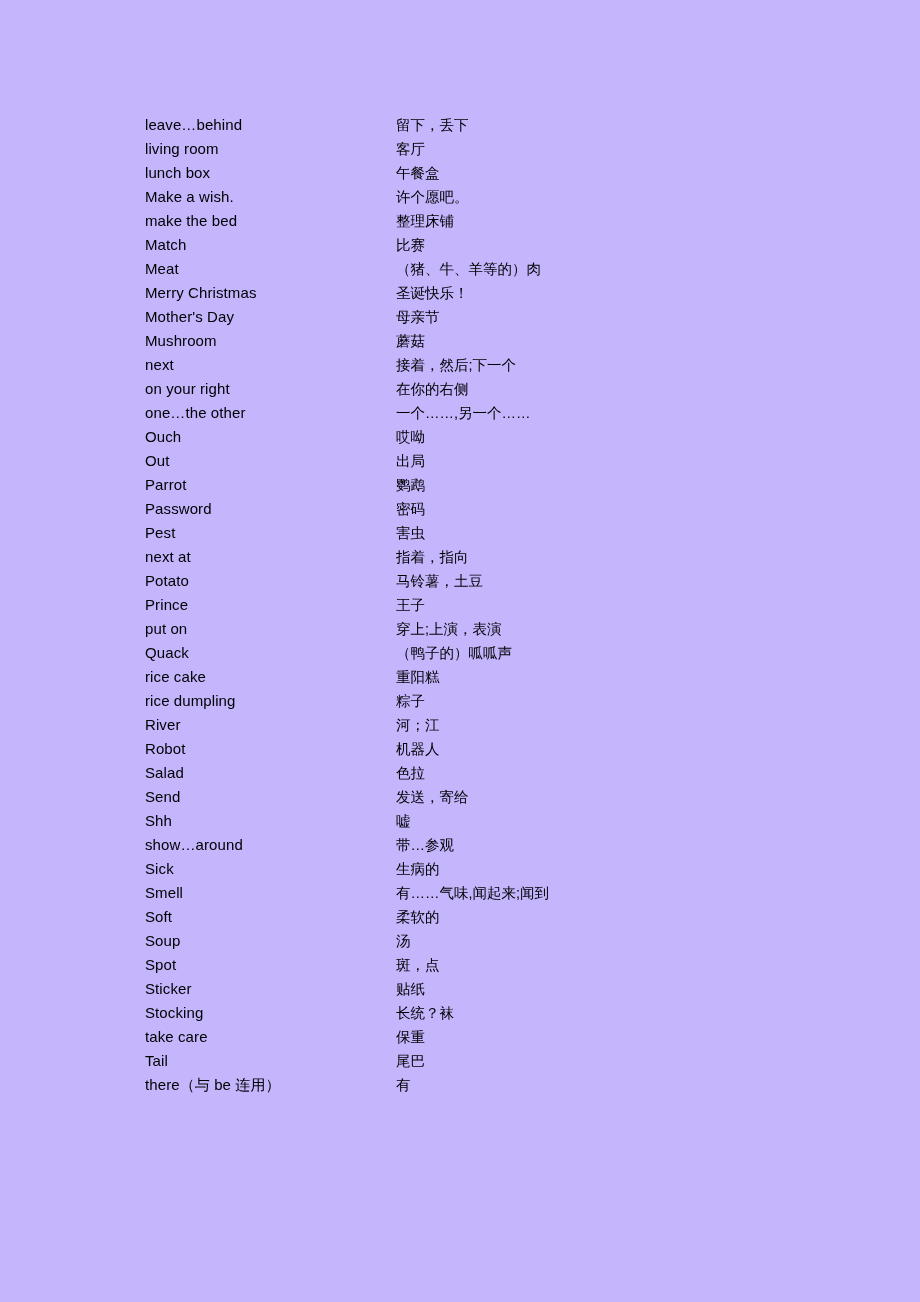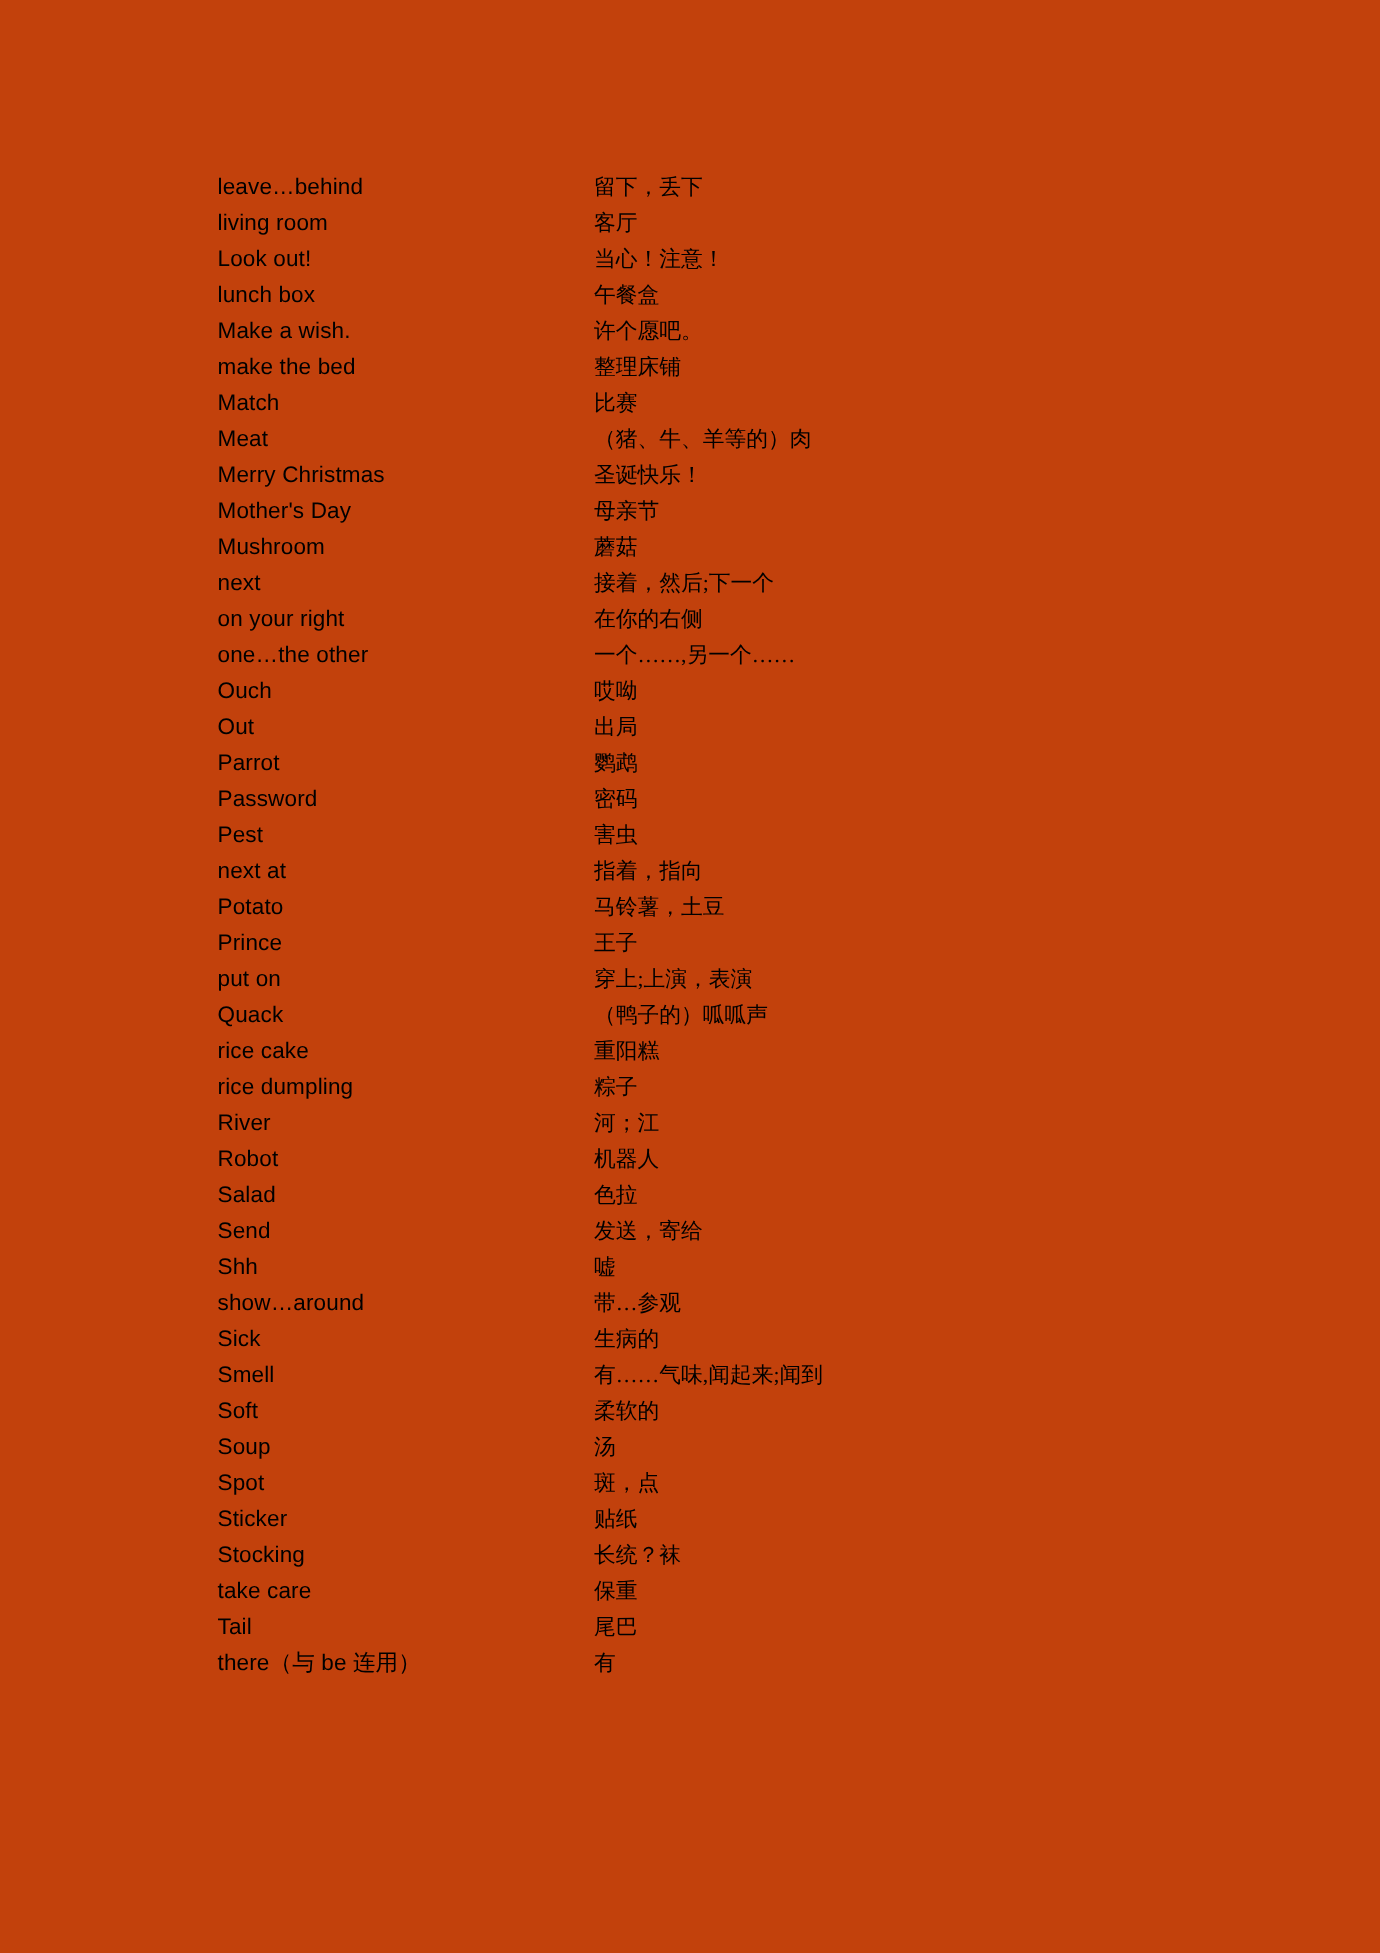--- a/index.html
+++ b/index.html
@@ -11,21 +11,21 @@
     width: 920px;
     height: 1302px;
     font-family: "Liberation Sans", sans-serif;
     color: #000000;
     overflow: hidden;
   }
   .page {
     position: relative;
     width: 920px;
     height: 1302px;
-    background: #c2410c;
+    background: #c4b5fd;
     box-sizing: border-box;
     padding-top: 113px;
   }
   .glossary {
     margin: 0;
     padding: 0;
     list-style: none;
   }
   .entry {
     display: block;
@@ -41,44 +41,40 @@
     font-family: "Liberation Sans", sans-serif;
     font-size: 15px;
     line-height: 24px;
     letter-spacing: 0.1px;
     color: #000000;
   }
   .definition {
     position: absolute;
     left: 396px;
     top: 0;
-    font-family: Liberation Serif, serif;
+    font-family: Liberation Sans, sans-serif;
     font-size: 14.5px;
     line-height: 24px;
     color: #000000;
   }
 </style>
 </head>
 <body>
 
 <div class="page">
   <div class="glossary" id="glossary-list">
       <div class="entry">
         <span class="term">leave…behind</span>
         <span class="definition">留下，丢下</span>
       </div>
       <div class="entry">
         <span class="term">living room</span>
         <span class="definition">客厅</span>
       </div>
       <div class="entry">
-        <span class="term">Look out!</span>
-        <span class="definition">当心！注意！</span>
-      </div>
-      <div class="entry">
         <span class="term">lunch box</span>
         <span class="definition">午餐盒</span>
       </div>
       <div class="entry">
         <span class="term">Make a wish.</span>
         <span class="definition">许个愿吧。</span>
       </div>
       <div class="entry">
         <span class="term">make the bed</span>
         <span class="definition">整理床铺</span>

